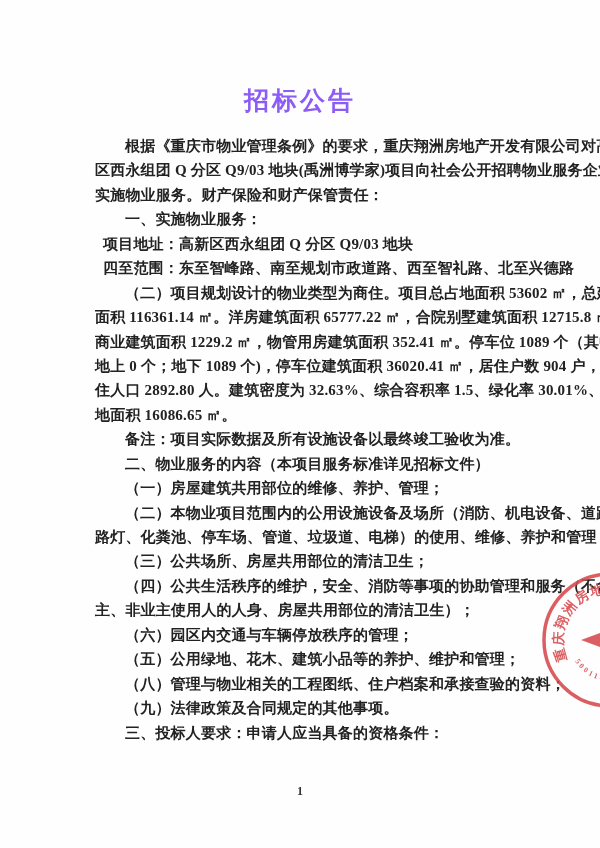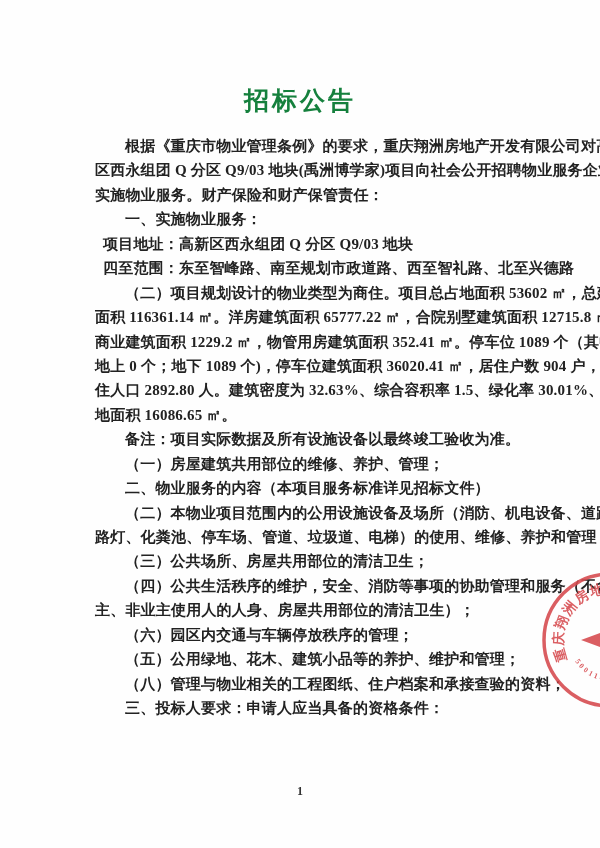--- a/index.html
+++ b/index.html
@@ -18,21 +18,21 @@
   }
   .doc-title {
     position: absolute;
     top: 84px;
     left: 0;
     width: 100%;
     text-align: center;
     font-size: 25px;
     font-weight: 700;
     letter-spacing: 3px;
-    color: #15803d;
+    color: #8b5cf6;
   }
   .doc-body {
     position: absolute;
     top: 134px;
     left: 95px;
     width: 436px;
   }
   .line {
     height: 24.45px;
     line-height: 24.45px;
@@ -80,30 +80,31 @@
       <div class="line indent-first">一、实施物业服务：</div>
       <div class="line indent-half">项目地址：高新区西永组团 Q 分区 Q9/03 地块</div>
       <div class="line indent-half">四至范围：东至智峰路、南至规划市政道路、西至智礼路、北至兴德路</div>
       <div class="line indent-first">（二）项目规划设计的物业类型为商住。项目总占地面积 53602 ㎡，总建筑</div>
       <div class="line">面积 116361.14 ㎡。洋房建筑面积 65777.22 ㎡，合院别墅建筑面积 12715.8 ㎡，</div>
       <div class="line">商业建筑面积 1229.2 ㎡，物管用房建筑面积 352.41 ㎡。停车位 1089 个（其中：</div>
       <div class="line">地上 0 个；地下 1089 个)，停车位建筑面积 36020.41 ㎡，居住户数 904 户，居</div>
       <div class="line">住人口 2892.80 人。建筑密度为 32.63%、综合容积率 1.5、绿化率 30.01%、绿</div>
       <div class="line">地面积 16086.65 ㎡。</div>
       <div class="line indent-first">备注：项目实际数据及所有设施设备以最终竣工验收为准。</div>
+      <div class="line indent-first">二、物业服务的内容（本项目服务标准详见招标文件）</div>
       <div class="line indent-first">（一）房屋建筑共用部位的维修、养护、管理；</div>
-      <div class="line indent-first">二、物业服务的内容（本项目服务标准详见招标文件）</div>
       <div class="line indent-first">（二）本物业项目范围内的公用设施设备及场所（消防、机电设备、道路、</div>
       <div class="line">路灯、化粪池、停车场、管道、垃圾道、电梯）的使用、维修、养护和管理；</div>
       <div class="line indent-first">（三）公共场所、房屋共用部位的清洁卫生；</div>
       <div class="line indent-first">（四）公共生活秩序的维护，安全、消防等事项的协助管理和服务（不含业</div>
       <div class="line">主、非业主使用人的人身、房屋共用部位的清洁卫生）；</div>
       <div class="line indent-first">（六）园区内交通与车辆停放秩序的管理；</div>
       <div class="line indent-first">（五）公用绿地、花木、建筑小品等的养护、维护和管理；</div>
       <div class="line indent-first">（八）管理与物业相关的工程图纸、住户档案和承接查验的资料；</div>
+      <div class="line indent-first">（九）法律政策及合同规定的其他事项。</div>
       <div class="line indent-first">三、投标人要求：申请人应当具备的资格条件：</div>
     </div>
 
   <div class="page-number">1</div>
 
   <svg class="stamp" viewBox="0 0 160 160">
     <defs>
       <path id="seal-top-arc" d="M 37.4 99.9 A 47 47 0 1 1 122.6 99.9" fill="none"></path>
       <path id="seal-bottom-arc" d="M 41.5 94 A 41 41 0 0 0 118.5 94" fill="none"></path>
     </defs>

